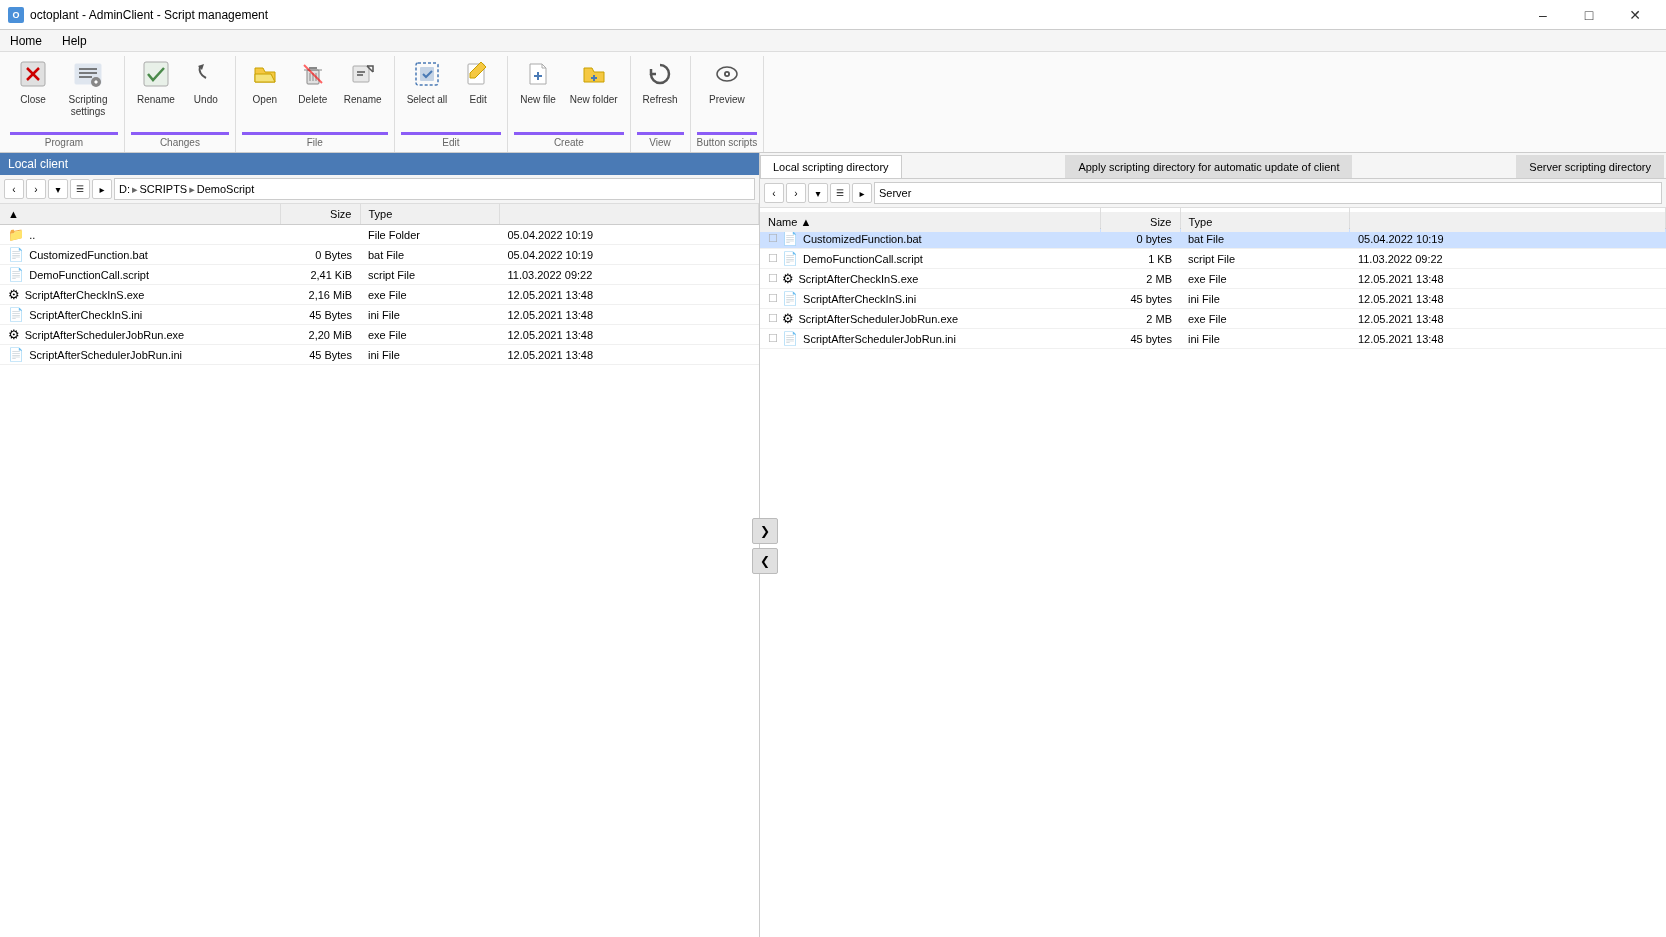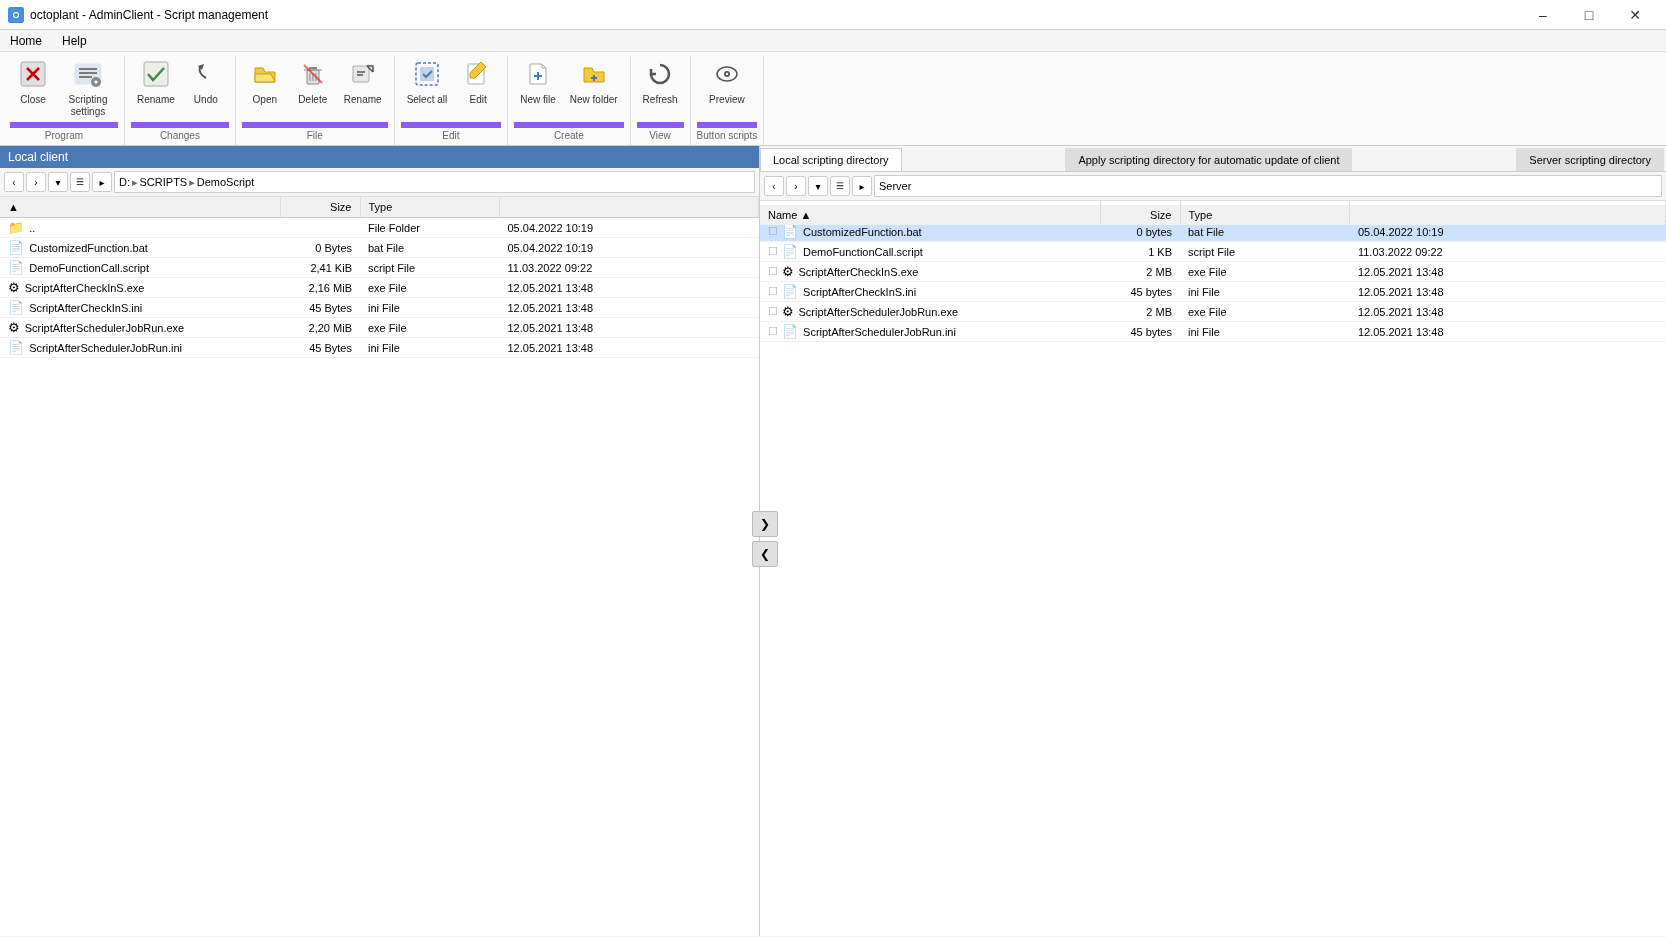--- a/index.html
+++ b/index.html
@@ -13,21 +13,21 @@
     .title-bar-btn { width: 46px; height: 30px; border: none; background: transparent; cursor: pointer; display: flex; align-items: center; justify-content: center; font-size: 14px; color: #333; }
 
     
     .menu-bar { background: #f5f5f5; height: 22px; display: flex; align-items: center; border-bottom: 1px solid #ddd; }
     .menu-item { padding: 2px 10px; cursor: pointer; font-size: 12px; }
 
     
     .ribbon { background: #fafafa; border-bottom: 1px solid #ccc; display: flex; align-items: stretch; padding: 4px 4px 0 4px; gap: 0; min-height: 90px; }
     .ribbon-group { display: flex; flex-direction: column; align-items: center; border-right: 1px solid #ddd; padding: 0 6px 4px 6px; }
     .ribbon-buttons { display: flex; align-items: flex-start; gap: 2px; flex: 1; }
-    .ribbon-group-label { font-size: 10px; color: #666; margin-top: 0; text-align: center; padding-top: 2px; border-top: 6px solid #8b5cf6; width: 100%; }
+    .ribbon-group-label { font-size: 10px; color: #666; margin-top: 10px; text-align: center; padding-top: 2px; border-top: 3px solid #8b5cf6; width: 100%; }
     .ribbon-btn { display: flex; flex-direction: column; align-items: center; justify-content: flex-start; padding: 3px 5px; cursor: pointer; border: 1px solid transparent; border-radius: 2px; min-width: 46px; max-width: 60px; text-align: center; font-size: 10px; color: #333; gap: 2px; }
     .ribbon-btn-icon { font-size: 22px; line-height: 1; color: #555; }
     .ribbon-btn-label { font-size: 10px; line-height: 1.2; word-wrap: break-word; max-width: 56px; }
 
     
     .main-content { display: flex; height: calc(937px - 30px - 22px - 95px); }
 
     
     .left-panel { width: 760px; display: flex; flex-direction: column; border-right: 1px solid #ccc; background: white; }
     .panel-header { background: #4a7ab5; color: white; padding: 4px 8px; font-size: 12px; font-weight: 500; }

